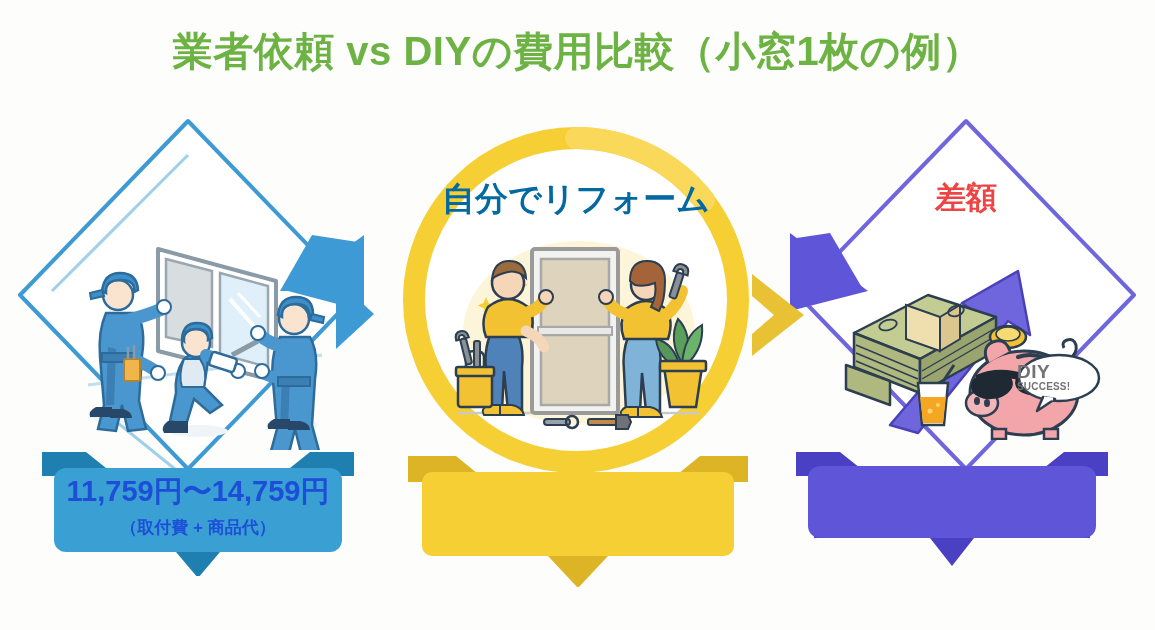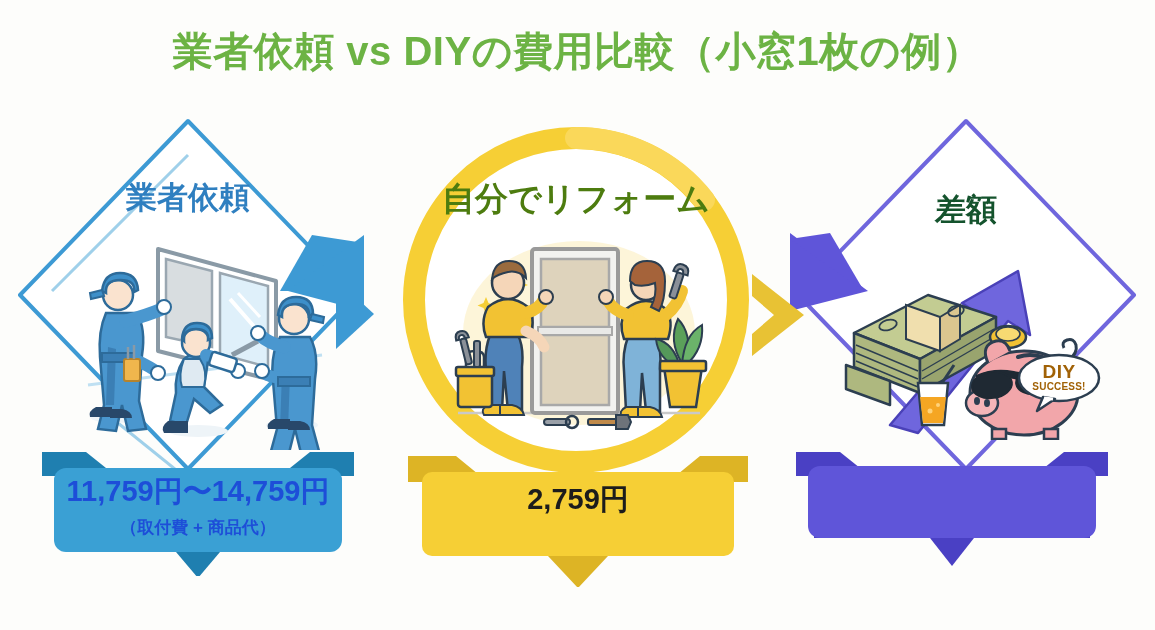--- a/index.html
+++ b/index.html
@@ -57,22 +57,22 @@
     top: 62px;
     left: 0;
     width: 100%;
     text-align: center;
     font-size: 31px;
     font-weight: bold;
     z-index: 6;
     white-space: nowrap;
   }
   #heading-left  { color: #2f7fc0; }
-  #heading-mid   { color: #4d7c0f; font-size: 33px; }
-  #heading-right { color: #14532d; margin-top: 12px; }
+  #heading-mid   { color: #0369a1; font-size: 33px; }
+  #heading-right { color: #ef4444; }
 
   .art {
     position: absolute;
     z-index: 5;
   }
 
   
   .chevron {
     position: absolute;
     z-index: 7;
@@ -126,22 +126,21 @@
     top: 238px;
     width: 84px;
     height: 60px;
     z-index: 9;
   }
   #diy-badge .bubble-label {
     position: absolute;
     left: 0;
     top: 9px;
     width: 84px;
-    text-align: center;
-    color: #a16207;
+    color: #737373;
     line-height: 1.05;
     pointer-events: none;
   }
   #diy-badge .diy-line1 { font-size: 19px; font-weight: bold; letter-spacing: 0.5px; }
   #diy-badge .diy-line2 { font-size: 10px; font-weight: bold; letter-spacing: 0.2px; }
 </style>
 </head>
 <body>
 
 <div id="stage">
@@ -164,21 +163,20 @@
           <path d="M352 120 L352 196 L276 176 Z" fill="#3d9ad4"></path>
 
           <path d="M0 404 L0 452 L84 452 L40 380 Z" fill="#2e86c4"></path>
 
           <path d="M40 176 L176 40" stroke="#9fd0ea" stroke-width="3" fill="none"></path>
           <path d="M96 300 L210 392" stroke="#9fd0ea" stroke-width="3" fill="none"></path>
         </g>
       </svg>
     </div>
 
-    <div class="panel-heading" id="heading-left">業者依頼</div>
 
     <div class="art" style="left:68px; top:120px;">
       <svg width="250" height="215" viewBox="0 0 250 215">
 
         <line x1="8" y1="150" x2="242" y2="120" stroke="#bfe0f2" stroke-width="3"></line>
 
         <g>
           <path d="M78 14 L196 46 L196 146 L78 116 Z" fill="#ffffff" stroke="#8a9aa6" stroke-width="4" stroke-linejoin="round"></path>
           <path d="M86 24 L132 36 L132 112 L86 102 Z" fill="#d8dde0" stroke="#9aa7b1" stroke-width="2.5"></path>
           <path d="M140 38 L188 51 L188 132 L140 119 Z" fill="#dff0fa" stroke="#9aa7b1" stroke-width="2.5"></path>
@@ -440,21 +438,20 @@
     </div>
   </div>
 
   <div class="banner" id="banner-mid">
     <svg width="340" height="135" viewBox="0 0 340 135">
       <path d="M0 4 L48 4 L70 22 L270 22 L292 4 L340 4 L340 30 L320 30 L320 100 L20 100 L20 30 L0 30 Z" fill="#ddb425"></path>
       <rect x="14" y="20" width="312" height="84" rx="10" fill="#f6cf35"></rect>
       <path d="M140 104 L200 104 L170 136 Z" fill="#ddb425"></path>
     </svg>
     <div class="banner-text">
-      <div class="banner-main">2,759円</div>
     </div>
   </div>
 
   <div class="banner" id="banner-right">
     <svg width="312" height="120" viewBox="0 0 312 120">
       <path d="M0 6 L44 6 L64 22 L248 22 L268 6 L312 6 L312 30 L294 30 L294 92 L18 92 L18 30 L0 30 Z" fill="#4a40c4"></path>
       <rect x="12" y="20" width="288" height="72" rx="12" fill="#5f55d9"></rect>
       <path d="M134 92 L178 92 L156 120 Z" fill="#4a40c4"></path>
     </svg>
   </div>

